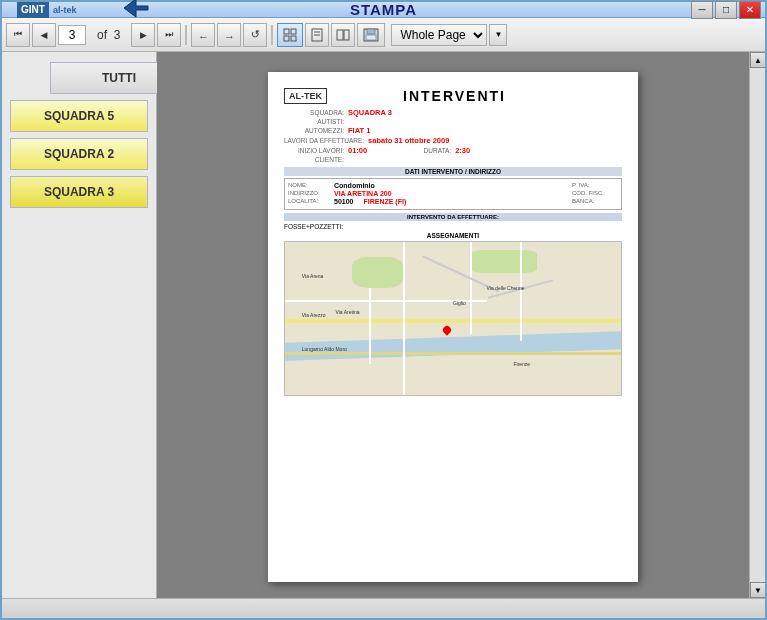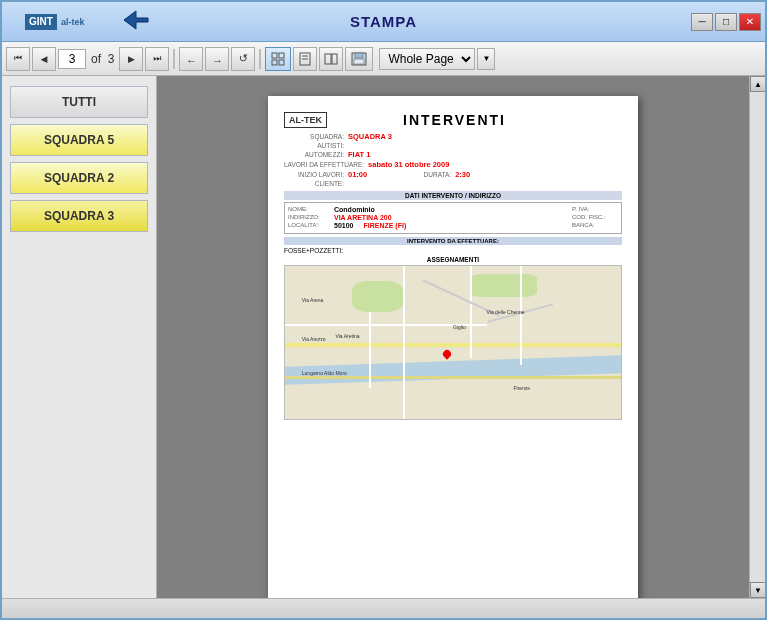--- a/index.html
+++ b/index.html
@@ -13,24 +13,24 @@
     .window {
       width: 767px;
       height: 620px;
       border: 2px solid #6fa0c8;
       background: #f0f0f0;
       display: flex;
       flex-direction: column;
     }
     .title-bar {
       background: linear-gradient(to bottom, #c8dff7, #a8c8f0);
-      height: 40px;
-      display: flex;
-      align-items: center;
-      padding: 0 23px;
+      height: 16px;
+      display: flex;
+      align-items: center;
+      padding: 0 15px;
       border-bottom: 1px solid #6fa0c8;
       position: relative;
     }
     .title-bar-logo {
       display: flex;
       align-items: center;
       gap: 4px;
     }
     .logo-box {
       background: #2a6496;
@@ -104,21 +104,21 @@
       width: 28px;
       height: 20px;
       border: 1px solid #aaa;
       text-align: center;
       font-size: 12px;
       background: #fff;
     }
     .page-of {
       font-size: 12px;
       color: #333;
-      margin: 0 3px;
+      margin: 0 9px;
     }
     .zoom-select {
       height: 22px;
       border: 1px solid #aaa;
       background: linear-gradient(to bottom, #f8f8f8, #e0e0e0);
       font-size: 12px;
       padding: 0 4px;
       cursor: pointer;
     }
     .zoom-arrow {
@@ -153,20 +153,21 @@
       cursor: pointer;
       font-size: 12px;
       font-weight: bold;
       display: flex;
       align-items: center;
       justify-content: center;
     }
     .sidebar-btn.tutti {
       background: linear-gradient(to bottom, #f0f0f0, #d8d8d8);
       color: #333;
+      margin-left: 40px;
     }
     .sidebar-btn.squadra {
       background: linear-gradient(to bottom, #fafacc, #f0e860);
       color: #333;
     }
     .sidebar-btn.active {
       background: linear-gradient(to bottom, #f5f2a0, #e8dc40);
     }
     .content-area {
       flex: 1;

